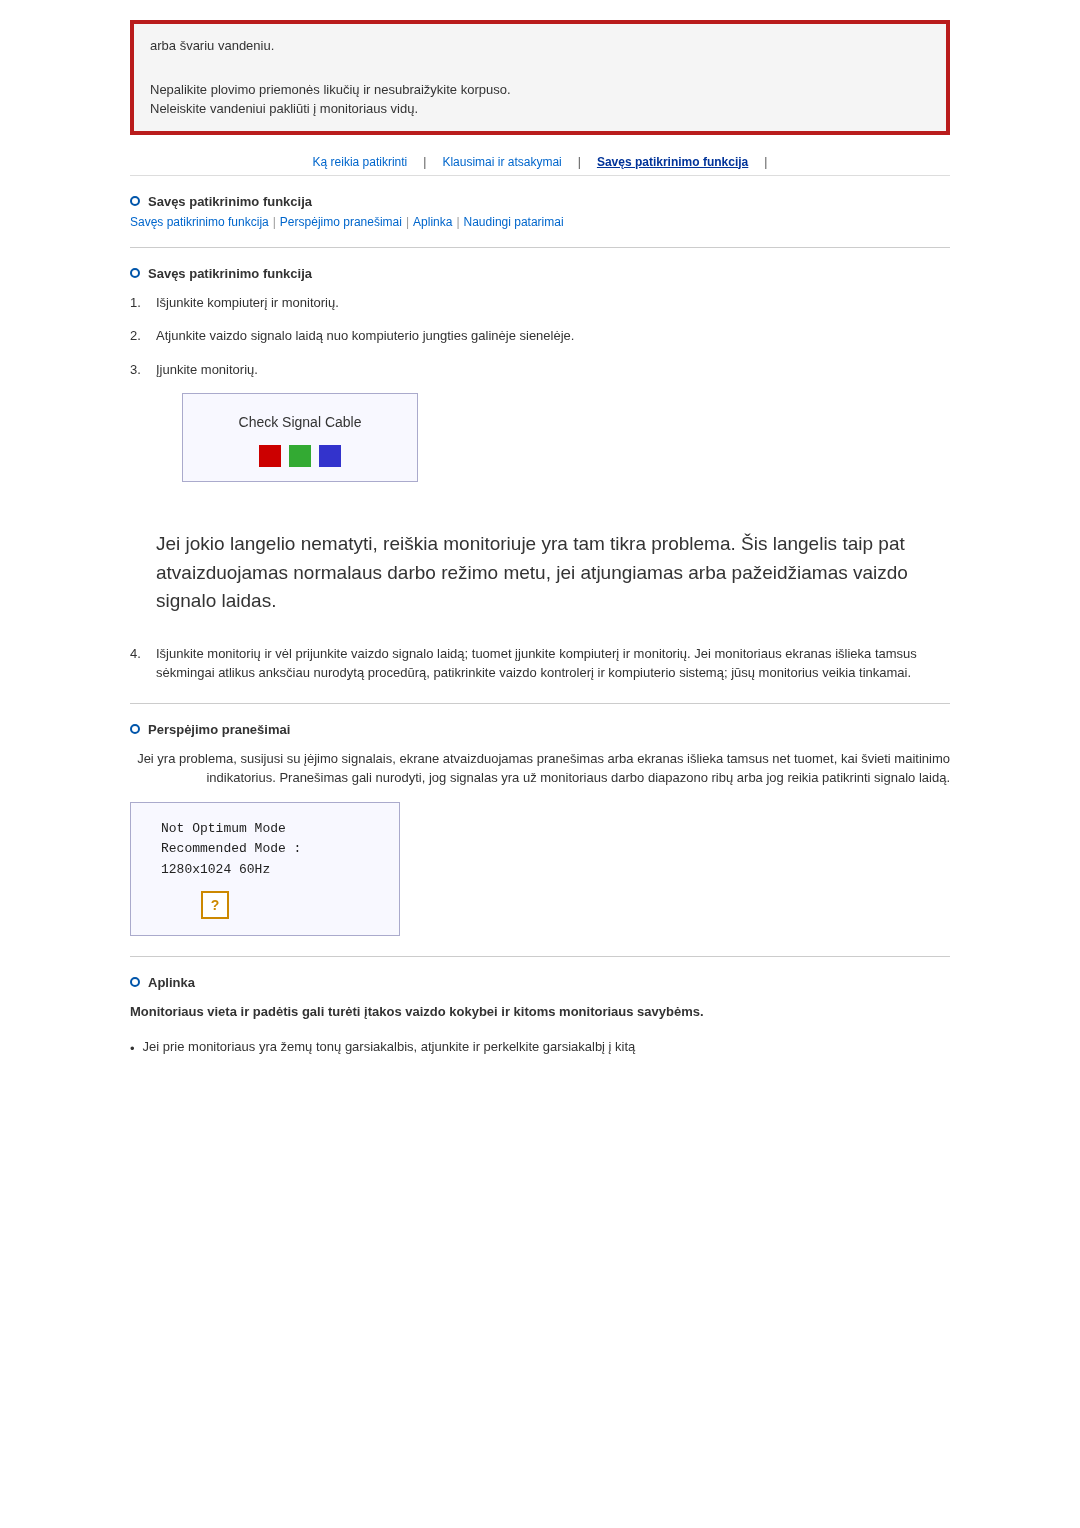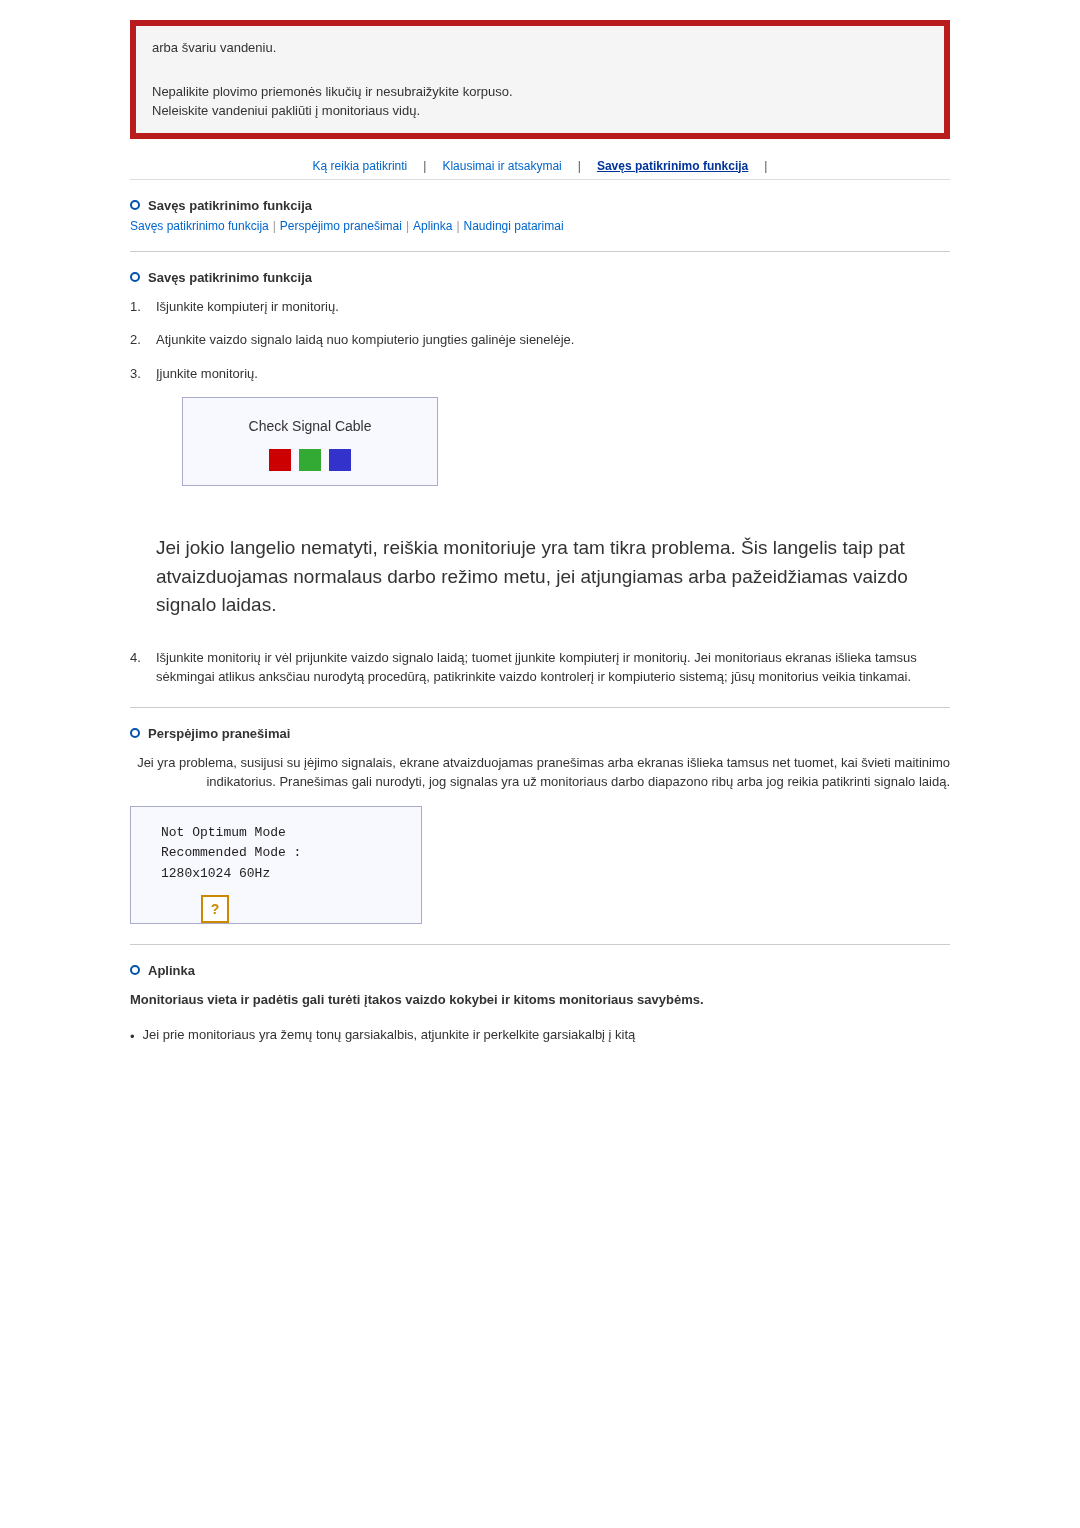--- a/index.html
+++ b/index.html
@@ -12,21 +12,21 @@
       min-height: 1528px;
     }
 
     .page-wrapper {
       max-width: 900px;
       margin: 0 auto;
       padding: 20px 40px;
     }
 
     .top-table {
-      border: 6px solid #b91c1c;
+      border: 4px solid #b91c1c;
       border-collapse: collapse;
       width: 100%;
       margin-bottom: 20px;
     }
 
     .top-table td {
       padding: 12px 16px;
       vertical-align: top;
       background: #f5f5f5;
       font-size: 13px;
@@ -157,21 +157,21 @@
     .list-content .sub-text {
       display: block;
       margin-top: 4px;
       line-height: 1.5;
     }
 
     
     .signal-box {
       border: 1px solid #aac;
       background: #f8f8ff;
-      width: 256px;
+      width: 236px;
       margin: 14px 0 14px 26px;
       padding: 18px 20px 14px 20px;
       display: flex;
       flex-direction: column;
       align-items: center;
     }
 
     .signal-box-title {
       font-size: 14px;
       color: #333;
@@ -198,23 +198,23 @@
       font-size: 19px;
       line-height: 1.5;
       margin-bottom: 14px;
       margin-top: 48px;
     }
 
     
     .optimum-box {
       border: 1px solid #aac;
       background: #f8f8ff;
-      width: 292px;
+      width: 270px;
       margin: 14px 0 0 0;
-      padding: 16px 20px 0 20px;
+      padding: 16px 20px 16px 20px;
       display: flex;
       flex-direction: column;
       align-items: flex-start;
     }
 
     .optimum-box-text {
       font-family: 'Courier New', monospace;
       font-size: 13px;
       line-height: 1.6;
       color: #222;

